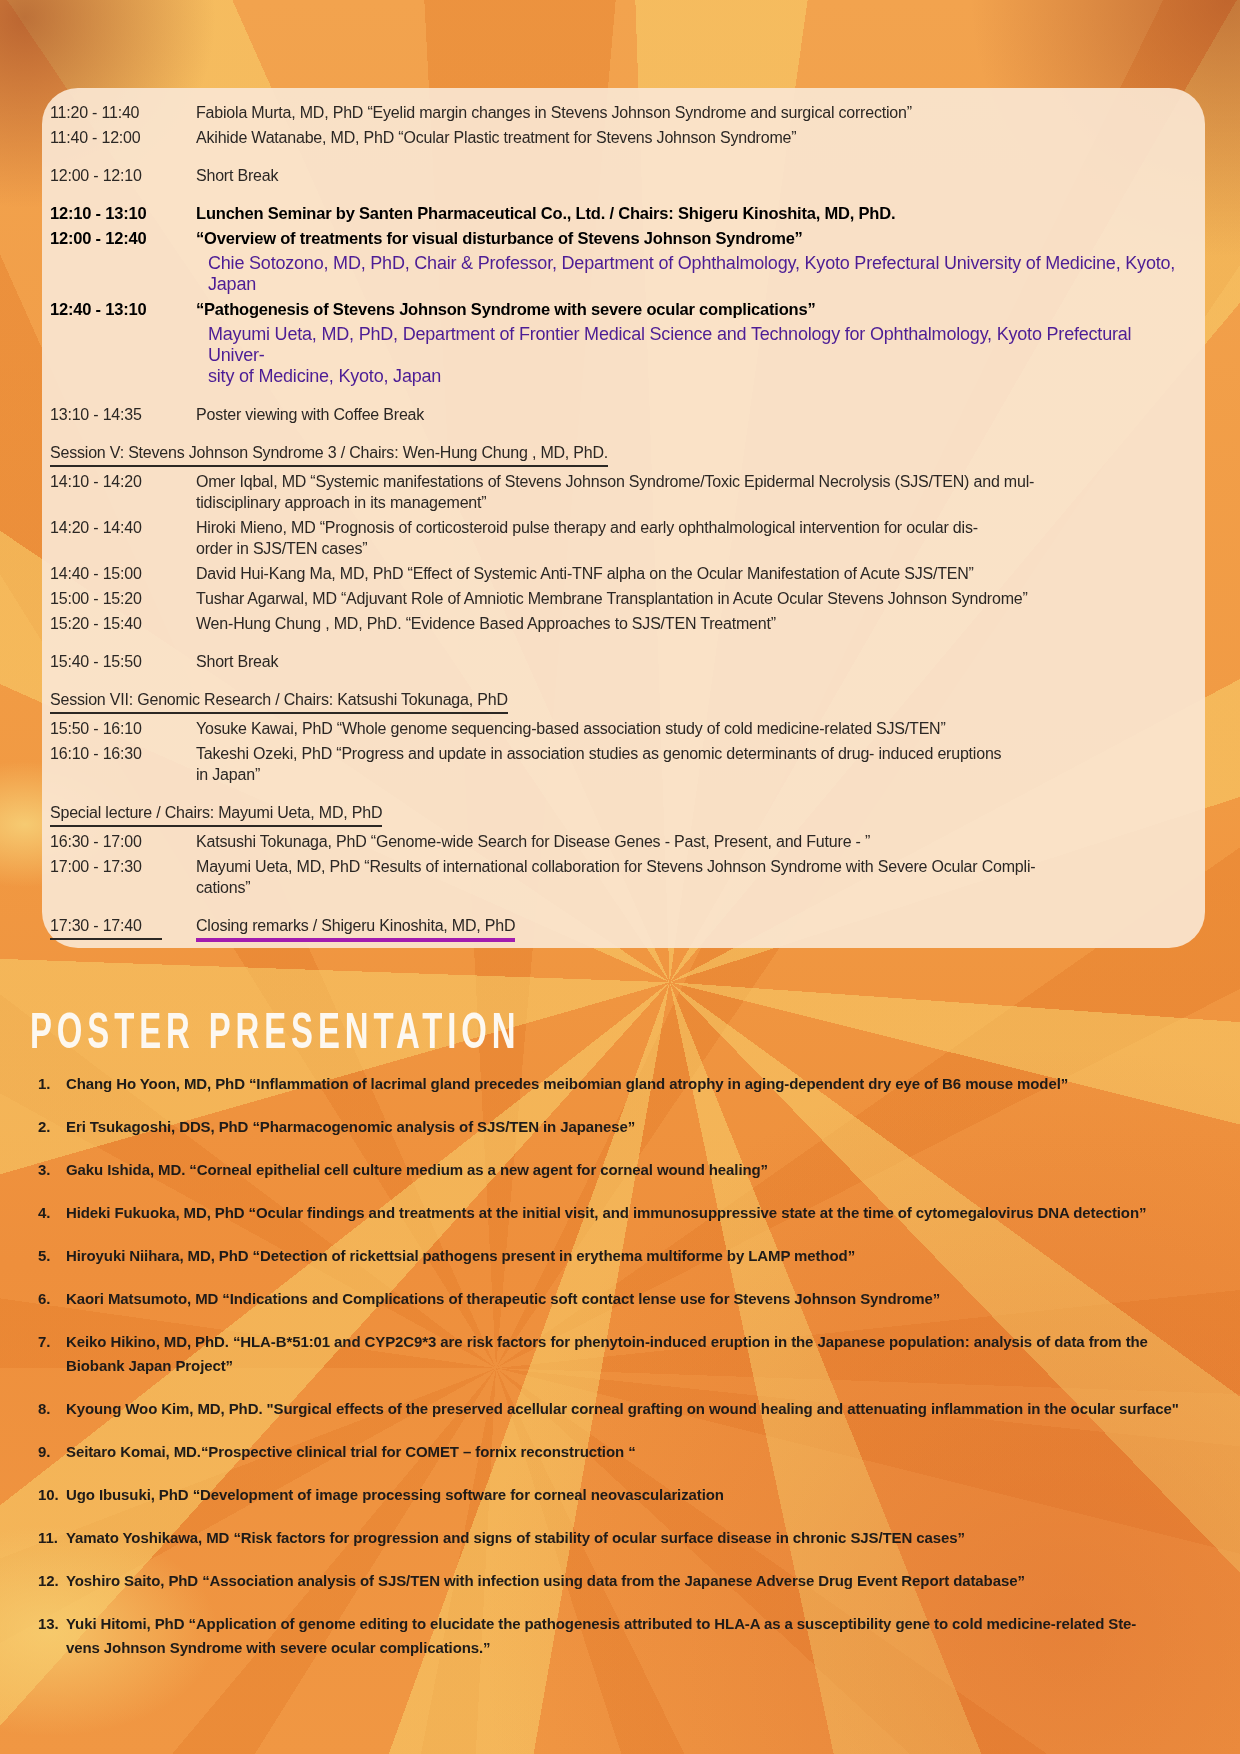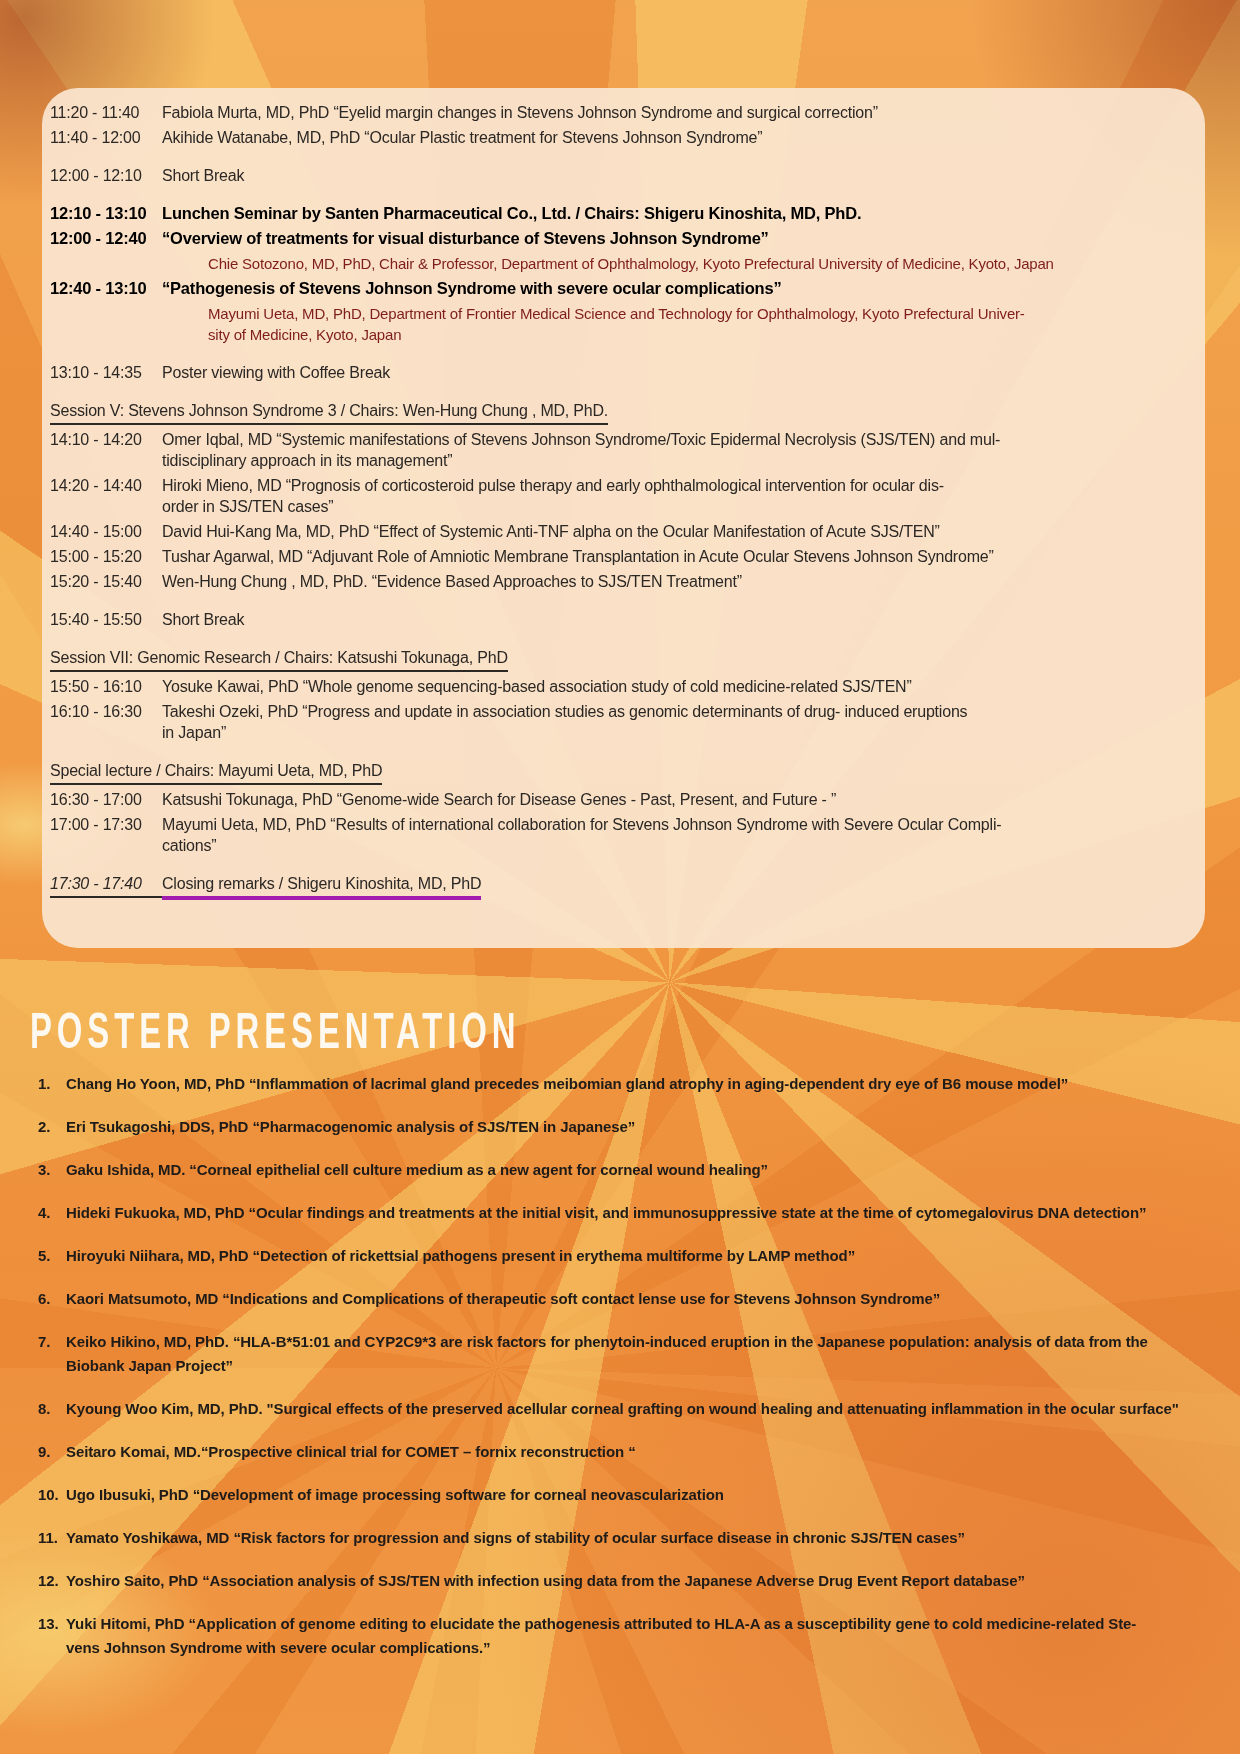--- a/index.html
+++ b/index.html
@@ -34,42 +34,42 @@
     padding: 14px 20px 0 8px;
     color: #2b2724;
   }
   .sched-row {
     display: flex;
     align-items: flex-start;
     margin-bottom: 4px;
     font-size: 16px;
     line-height: 21px;
     letter-spacing: -0.2px;
+    gap: 34px;
   }
   .sched-row.gap { margin-top: 17px; }
   .sched-row .time {
     flex: 0 0 112px;
     white-space: nowrap;
   }
   .sched-row .text {
     flex: 1 1 auto;
     white-space: pre-line;
   }
   .sched-row.kind-bold { font-weight: 700; color: #000000; font-size: 16.5px; }
   .sched-row.kind-sub { margin-left: 158px; }
-  .sched-row.kind-sub .text { font-size: 15px; color: #7f1d1d; line-height: 21px; }
+  .sched-row.kind-sub .text { font-size: 18px; color: #4c1d95; line-height: 21px; }
   .sched-row.kind-heading .text {
     flex: 0 0 auto;
     border-bottom: 2px solid #2c2824;
     padding-bottom: 2px;
   }
   .sched-row.kind-underline .time {
     border-bottom: 2px solid #2c2824;
     padding-bottom: 2px;
-    font-style: italic;
   }
   .sched-row.kind-underline .text {
     flex: 0 0 auto;
     border-bottom: 4px solid #a21caf;
     padding-bottom: 2px;
   }
 
   
   .poster-title {
     position: absolute;

